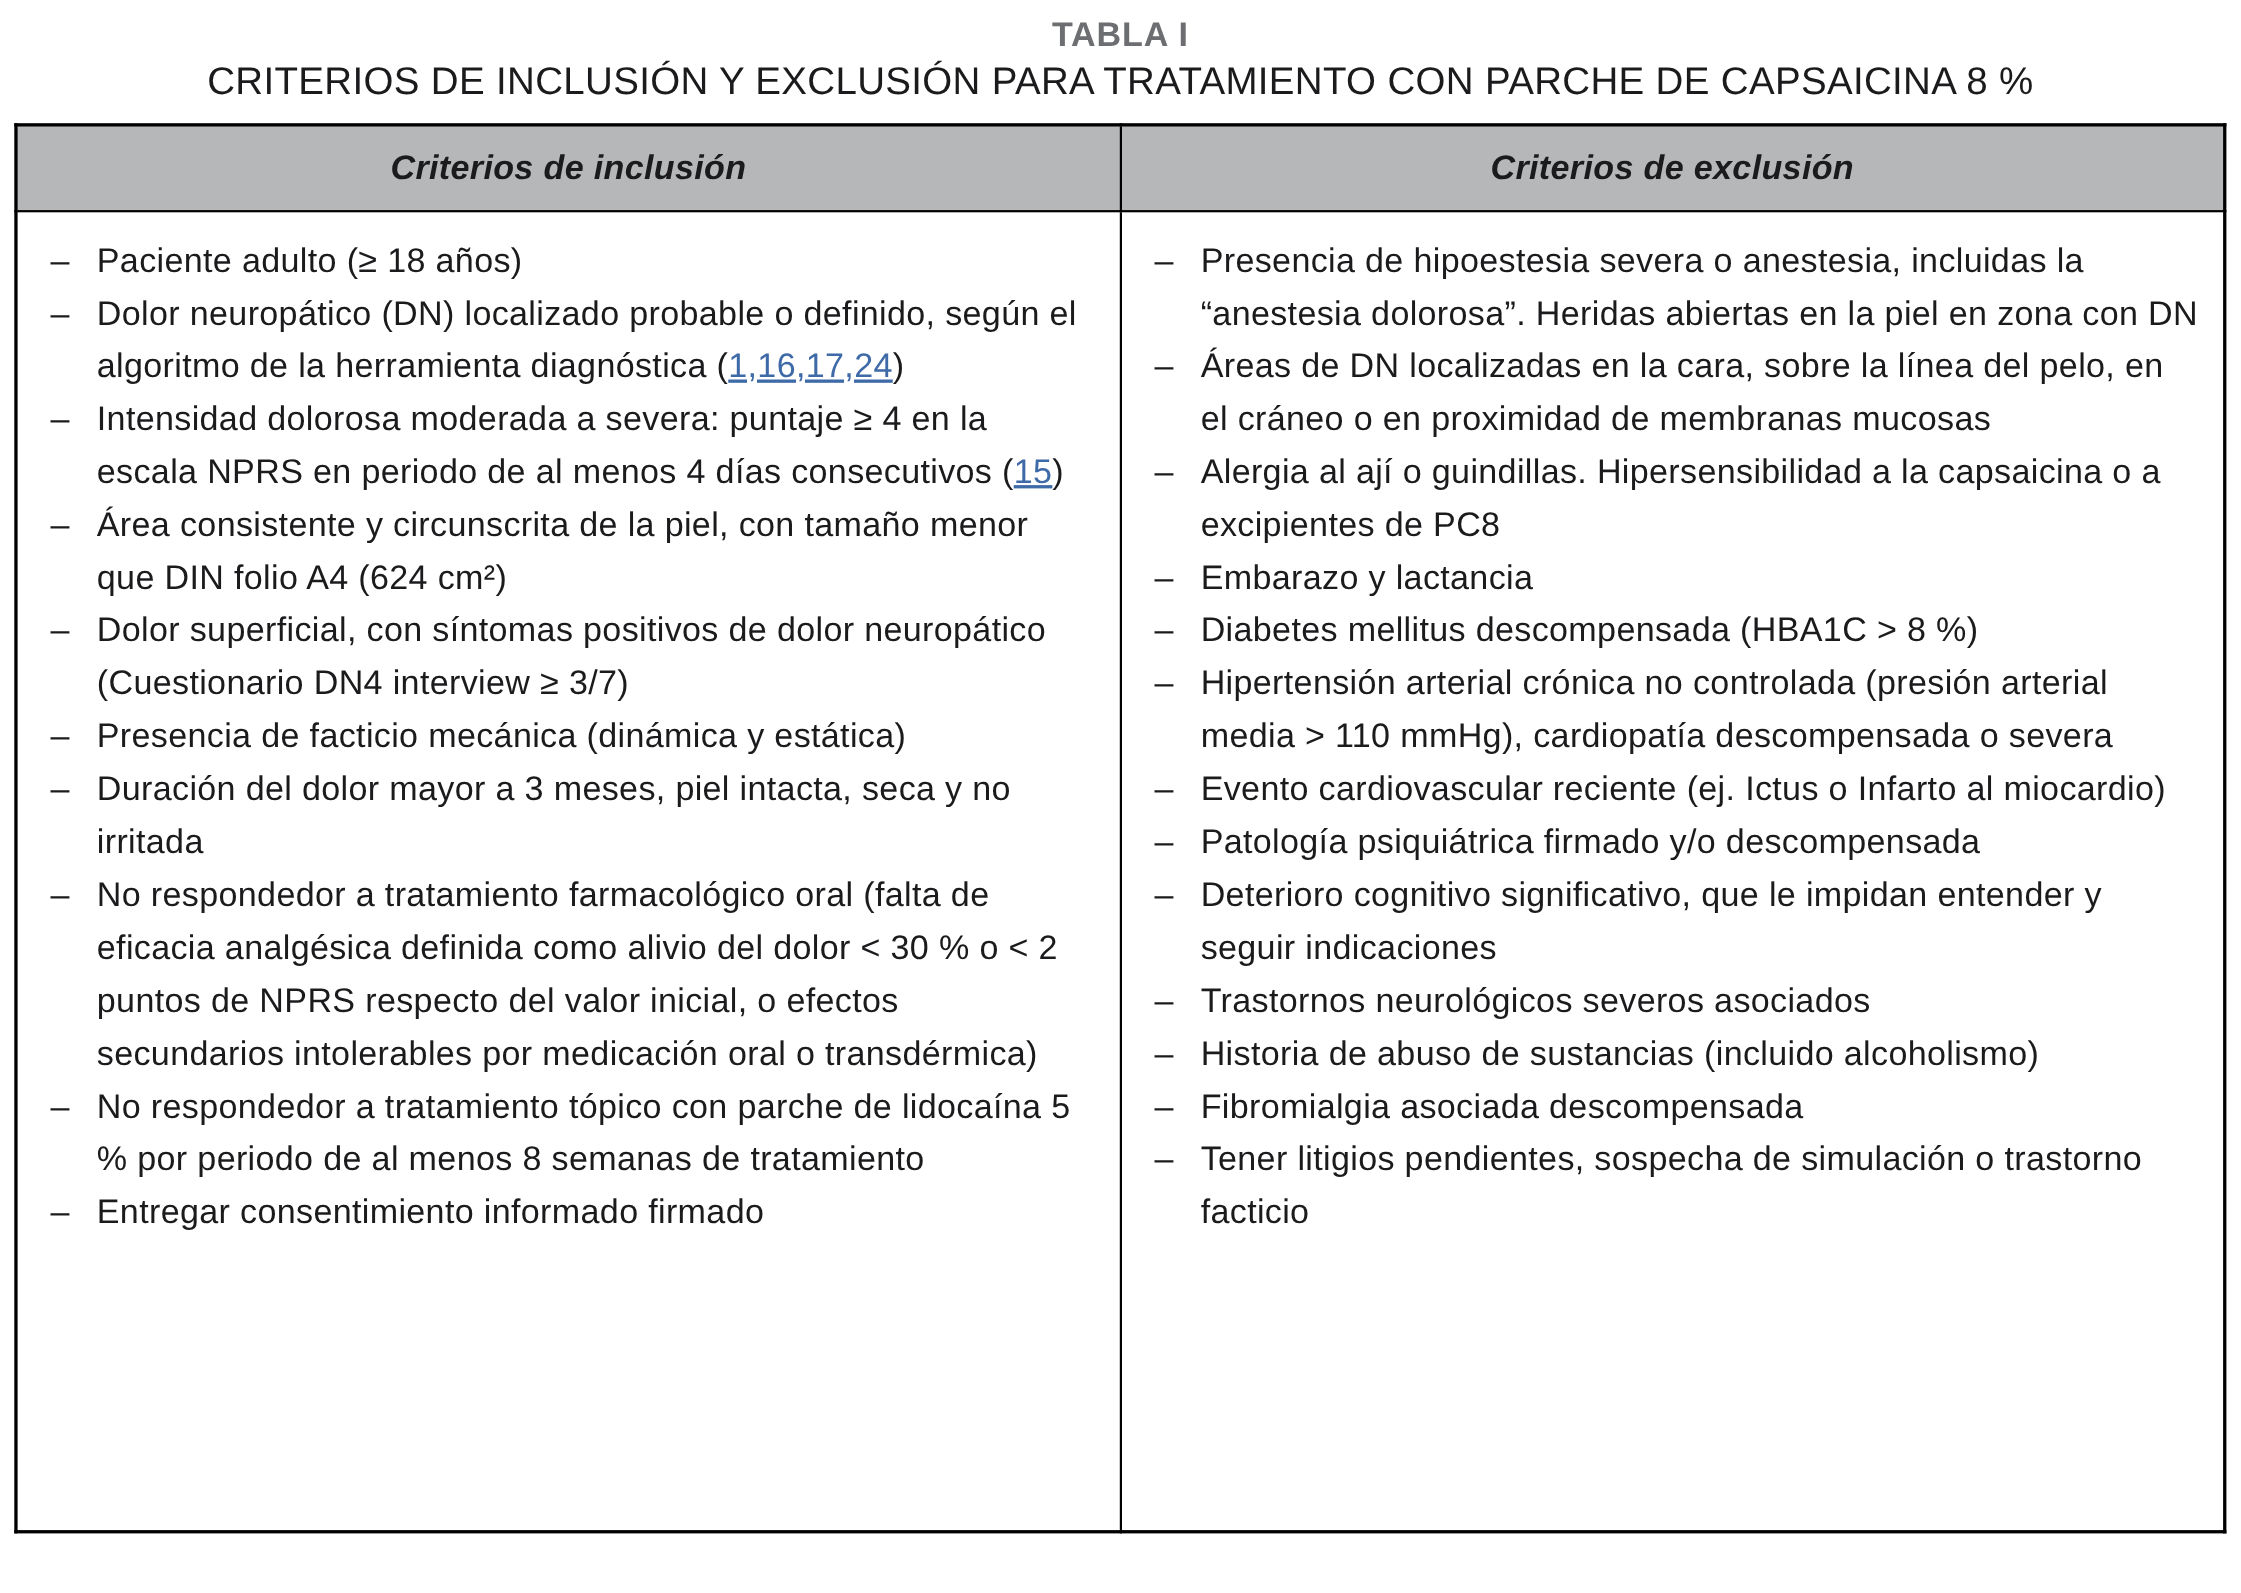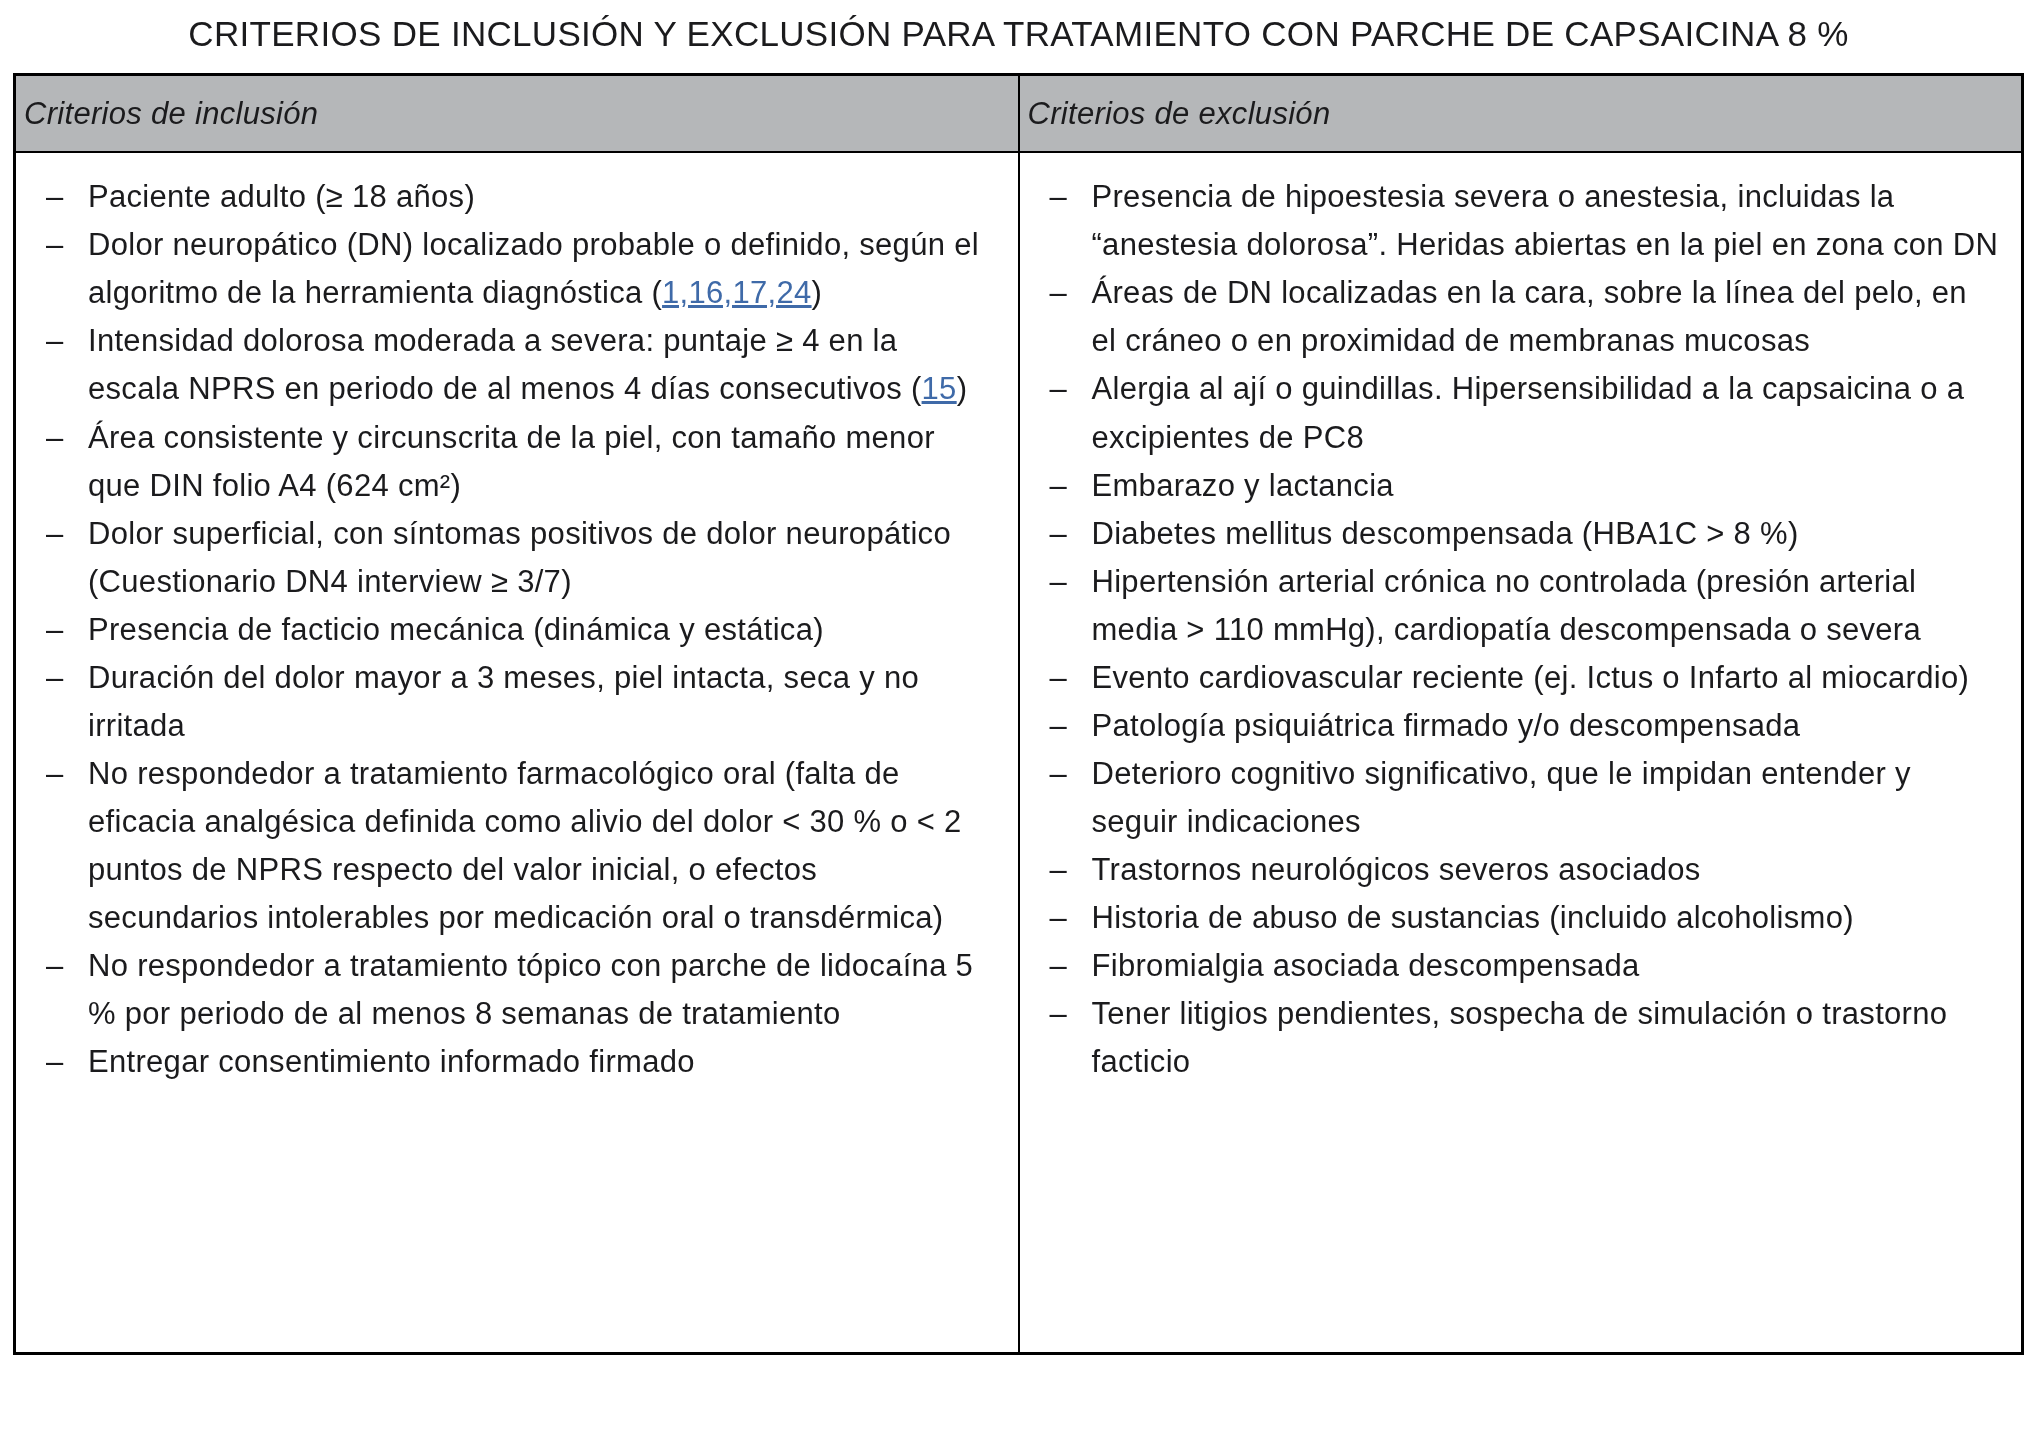--- a/index.html
+++ b/index.html
@@ -42,24 +42,24 @@
     border-collapse: collapse;
     table-layout: fixed;
     border: 3px solid var(--border);
   }
   .criteria-table th {
     width: 50%;
     height: 78px;
     background: var(--header-background);
     border: 2px solid var(--border);
     font-style: italic;
-    font-weight: normal;
+    font-weight: bold;
     font-size: 31px;
     letter-spacing: 0.3px;
-    text-align: left;
+    text-align: center;
     vertical-align: middle;
     padding: 8px;
   }
   .criteria-table td {
     border: 2px solid var(--border);
     vertical-align: top;
     padding: 20px 22px 20px 28px;
   }
 
   ul.criteria-list {
@@ -84,20 +84,21 @@
     text-decoration: underline;
     cursor: pointer;
   }
 </style>
 </head>
 <body>
 
 <div class="page">
 
   <header class="caption">
+    <div class="caption-title">TABLA I</div>
     <div class="caption-sub">CRITERIOS DE INCLUSIÓN Y EXCLUSIÓN PARA TRATAMIENTO CON PARCHE DE CAPSAICINA 8 %</div>
   </header>
 
   <table class="criteria-table">
     <thead>
       <tr>
         <th>Criterios de inclusión</th>
         <th>Criterios de exclusión</th>
       </tr>
     </thead>

